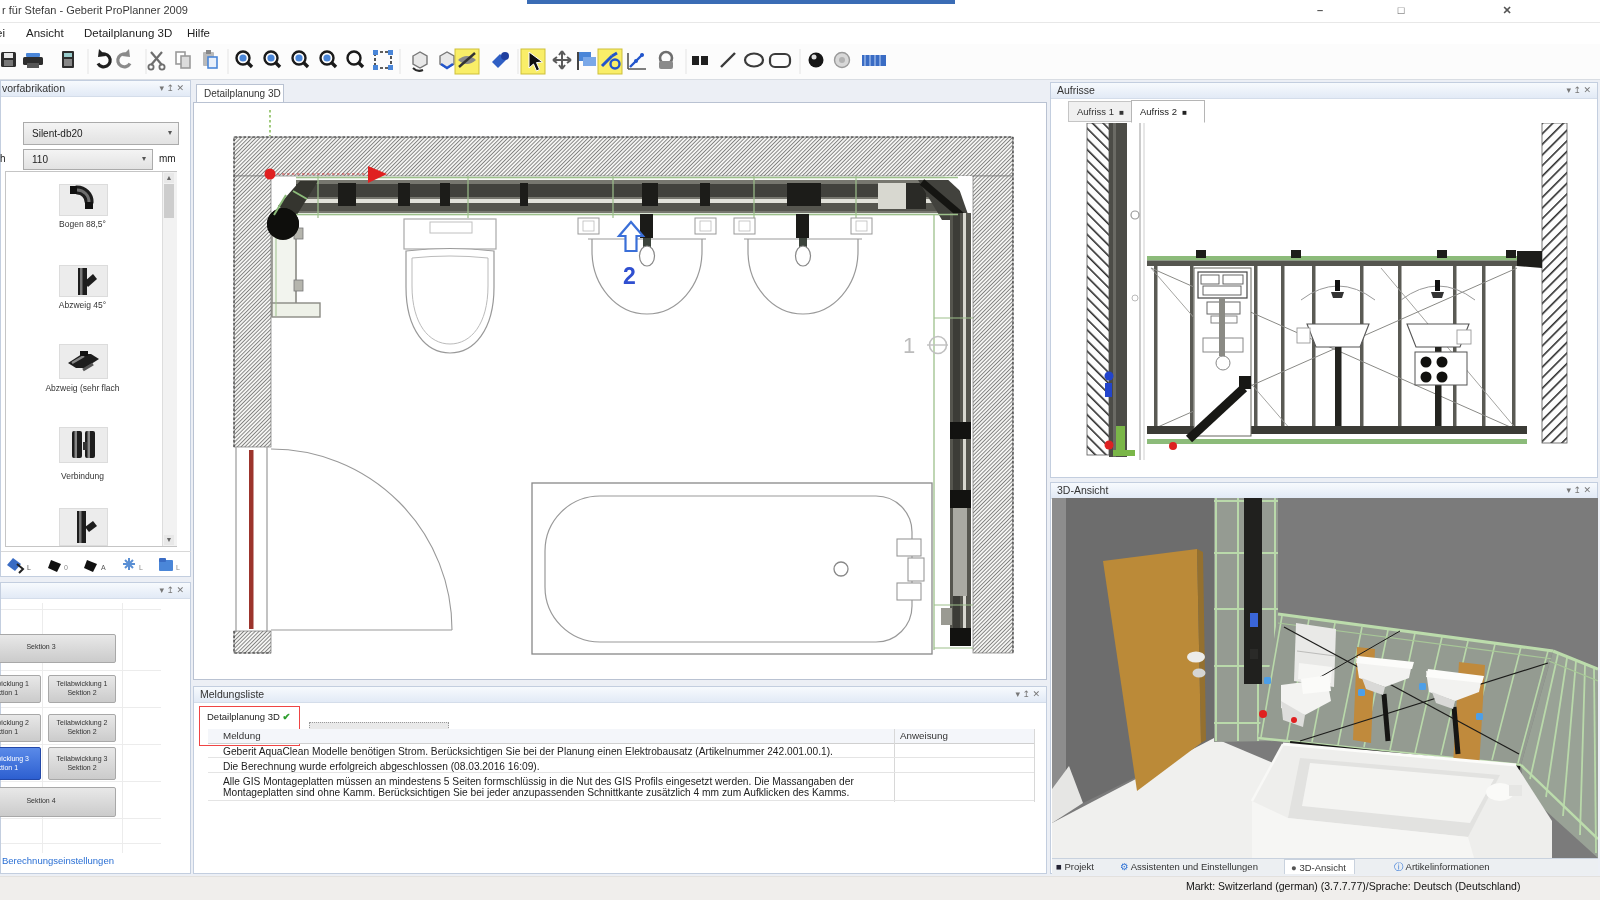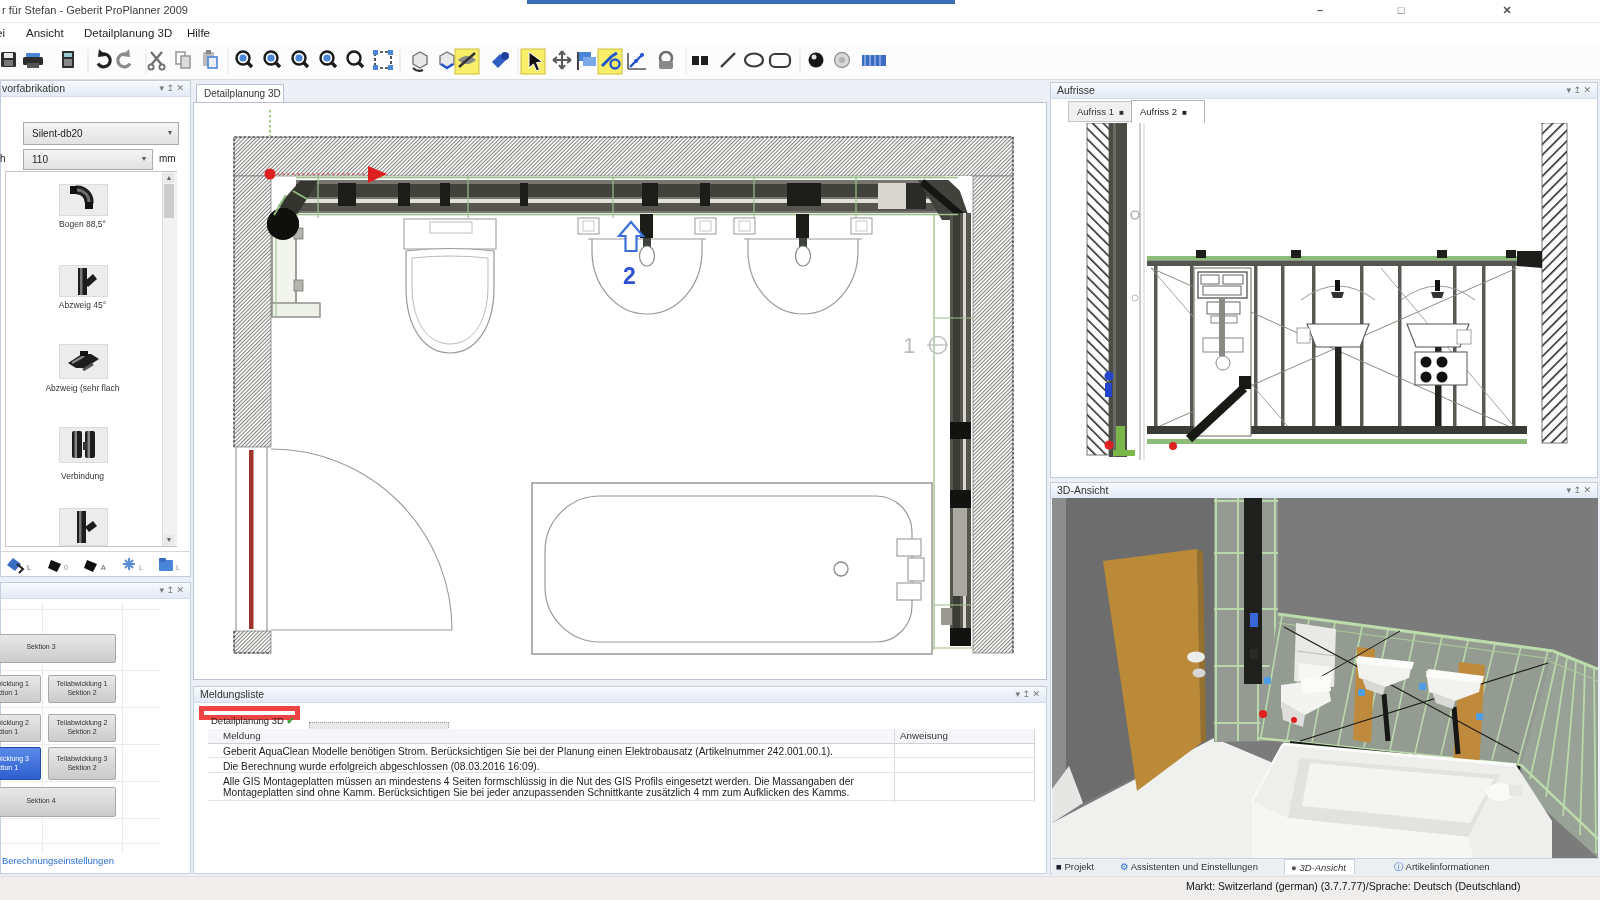--- a/index.html
+++ b/index.html
@@ -320,32 +320,32 @@
         <rect x="897" y="539" width="24" height="17" fill="#fff" stroke="#999" stroke-width="1.1"></rect>
         <rect x="897" y="583" width="24" height="17" fill="#fff" stroke="#999" stroke-width="1.1"></rect>
         <rect x="908" y="558" width="16" height="23" fill="#fff" stroke="#999" stroke-width="1.1"></rect>
         <line x1="270" y1="110" x2="270" y2="136" stroke="#7ab648" stroke-width="1.4" stroke-dasharray="2.5 2.5"></line>
       </svg>
   </div>
 
   <div class="panel" style="left:193px;top:686px;width:854px;height:188px;">
     <div class="phead">Meldungsliste</div>
     <div class="pbtns">▾&nbsp;↥&nbsp;✕</div>
-    <div class="abs" style="left:5px;top:19px;width:101px;height:14px;background:#fff;border:5px solid #ef4444;box-sizing:border-box;font-size:9.5px;color:#222;padding:4px 0 0 7px;">Detailplanung 3D <span style="color:#2e9e2e;font-weight:bold;">✔</span></div>
+    <div class="abs" style="left:5px;top:19px;width:101px;height:40px;background:#fff;border:1px solid #ef4444;box-sizing:border-box;font-size:9.5px;color:#222;padding:4px 0 0 7px;">Detailplanung 3D <span style="color:#2e9e2e;font-weight:bold;">✔</span></div>
       <div class="abs" style="left:115px;top:19px;width:140px;height:22px;background:#e9e9e9;border:1px dotted #999;box-sizing:border-box;font-size:9.5px;color:#222;padding:4px 0 0 7px;margin-top:16px;">.Abwasservorfabrikation. <span style="color:#2e9e2e;font-weight:bold;">✔</span></div>
       <div class="abs" style="left:14px;top:42px;width:826px;height:14px;background:#f4f6fa;border-bottom:1px solid #d0d0d0;"></div>
       <div class="abs" style="left:29px;top:43px;font-size:9.8px;color:#333;">Meldung</div>
       <div class="abs" style="left:706px;top:43px;font-size:9.8px;color:#333;">Anweisung</div>
       <div class="abs" style="left:700px;top:42px;width:1px;height:73px;background:#d8d8d8;"></div>
       <div class="abs" style="left:840px;top:42px;width:1px;height:73px;background:#d8d8d8;"></div>
       <div class="abs" style="left:29px;top:59px;font-size:10.2px;color:#222;white-space:nowrap;text-align:right;">Geberit AquaClean Modelle benötigen Strom. Berücksichtigen Sie bei der Planung einen Elektrobausatz (Artikelnummer 242.001.00.1).</div>
       <div class="abs" style="left:14px;top:70px;width:826px;height:1px;background:#e4e4e4;"></div>
       <div class="abs" style="left:29px;top:74px;font-size:10.2px;color:#222;white-space:nowrap;">Die Berechnung wurde erfolgreich abgeschlossen (08.03.2016 16:09).</div>
       <div class="abs" style="left:14px;top:85px;width:826px;height:1px;background:#e4e4e4;"></div>
-      <div class="abs" style="left:29px;top:89px;font-size:10.2px;color:#222;white-space:nowrap;">Alle GIS Montageplatten müssen an mindestens 4 Seiten formschlüssig in die Nut des GIS Profils eingesetzt werden. Die Massangaben der</div>
+      <div class="abs" style="left:29px;top:89px;font-size:10.2px;color:#222;white-space:nowrap;">Alle GIS Montageplatten müssen an mindestens 5 Seiten formschlüssig in die Nut des GIS Profils eingesetzt werden. Die Massangaben der</div>
       <div class="abs" style="left:29px;top:100px;font-size:10.2px;color:#222;white-space:nowrap;">Montageplatten sind ohne Kamm. Berücksichtigen Sie bei jeder anzupassenden Schnittkante zusätzlich 4 mm zum Aufklicken des Kamms.</div>
       <div class="abs" style="left:14px;top:113px;width:826px;height:1px;background:#e4e4e4;"></div>
   </div>
 
   <div class="panel" style="left:1050px;top:82px;width:548px;height:396px;">
     <div class="phead">Aufrisse</div>
     <div class="pbtns">▾&nbsp;↥&nbsp;✕</div>
     <div class="abs" style="left:17px;top:18px;width:75px;height:21px;background:#f0f0f0;border:1px solid #c5c5c5;box-sizing:border-box;font-size:9.5px;color:#333;padding:4px 0 0 8px;">Aufriss 1 &nbsp;<span style="font-size:8px;">■</span></div>
       <div class="abs" style="left:80px;top:17px;width:74px;height:23px;background:#fff;border:1px solid #b5b5b5;border-bottom:1px solid #fff;box-sizing:border-box;font-size:9.5px;color:#222;padding:5px 8px 0 8px;">Aufriss 2 &nbsp;<span style="font-size:8px;">■</span></div>
       <svg class="abs" style="left:1px;top:40px;" width="545" height="354" viewBox="1051 125 545 354">
@@ -510,20 +510,20 @@
         <polygon points="1310,762 1494,778 1470,822 1302,805" fill="#f4f4f2"></polygon>
         <polygon points="1252,800 1288,817 1468,836 1474,857 1252,857" fill="#f6f6f4"></polygon>
         <line x1="1283" y1="743" x2="1516" y2="764" stroke="#fcfcfa" stroke-width="3"></line>
         <line x1="1283" y1="743" x2="1252" y2="800" stroke="#f8f8f6" stroke-width="2.5"></line>
         <ellipse cx="1500" cy="791" rx="14" ry="9" fill="#fafaf8"></ellipse>
         <rect x="1509" y="784" width="13" height="11" fill="#e6e6e4"></rect>
       </svg>
       <div class="abs" style="left:1px;top:375px;width:546px;height:16px;background:#eceff2;border-top:1px solid #c9d2de;font-size:9.5px;color:#333;">
         <span style="position:absolute;left:4px;top:2px;"><span style="color:#223;">■</span> Projekt</span>
         <span style="position:absolute;left:68px;top:2px;"><span style="color:#2a6fd4;">⚙</span> Assistenten und Einstellungen</span>
-        <span style="position:absolute;left:232px;top:0px;background:#fff;border:1px solid #c9d2de;border-bottom:none;padding:2px 8px 1px 6px;font-style:italic;"><span style="color:#555;">●</span> 3D-Ansicht</span>
+        <span style="position:absolute;left:232px;top:0px;background:#fff;border:1px solid #c9d2de;border-bottom:none;padding:2px 8px 1px 6px;"><span style="color:#555;">●</span> 3D-Ansicht</span>
         <span style="position:absolute;left:342px;top:2px;"><span style="color:#2a6fd4;">ⓘ</span> Artikelinformationen</span>
       </div>
   </div>
 
   <div class="abs" id="statusbar"></div>
   <div id="statustext">Markt: Switzerland (german) (3.7.7.77)/Sprache: Deutsch (Deutschland)</div>
 </div>
 
 </body></html>

